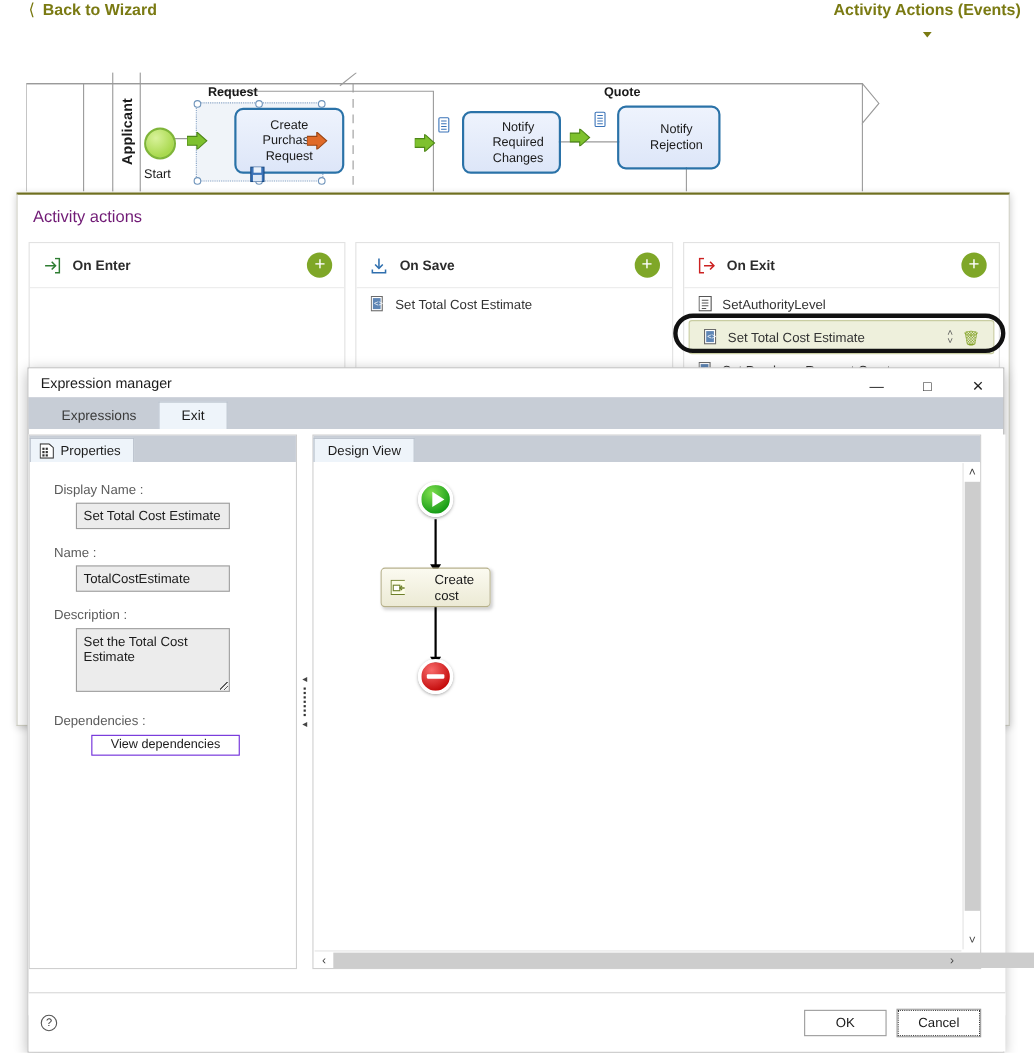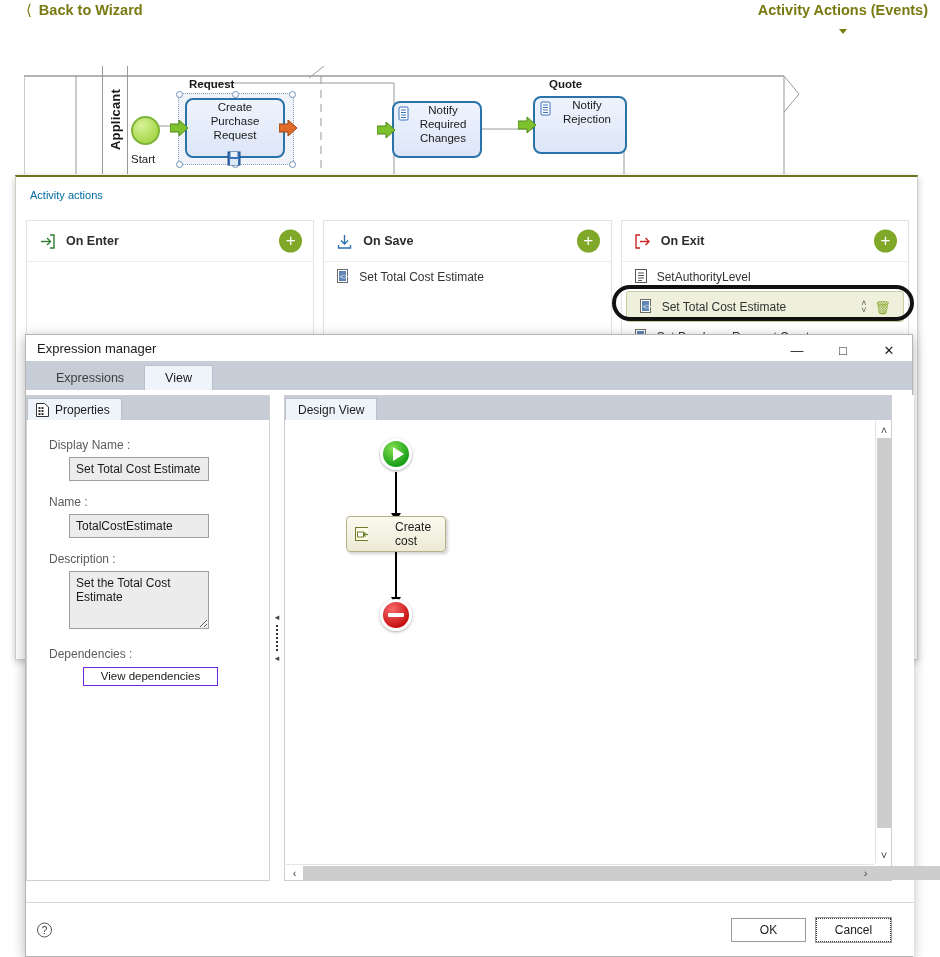--- a/index.html
+++ b/index.html
@@ -45,37 +45,37 @@
   }
   .start-ev {
     position: absolute; left: 131px; top: 118px; width: 29px; height: 29px; border-radius: 50%;
     background: radial-gradient(circle at 35% 30%, #d8f29a, #a9d94e 70%);
     border: 2px solid #7fb539;
   }
   .start-label { position: absolute; left: 131px; top: 155px; font-size: 11.5px; color: #1a1a1a; }
   .task {
     position: absolute; border: 2px solid #2a72a8; border-radius: 8px;
     background: linear-gradient(to bottom, #eef3fd, #dde6f8);
-    display: flex; align-items: flex-start; justify-content: center; text-align: center;
-    font-size: 11.5px; color: #1a1a1a; line-height: 14px;
+    display: flex; align-items: center; justify-content: center; text-align: center;
+    font-size: 11.5px; color: #1a1a1a; line-height: 14px; margin-left: 28px;
   }
   .task-sel {
     position: absolute; left: 178px; top: 93px; width: 114px; height: 72px;
     border: 1px dotted #8aa5c6; background: rgba(140,170,210,.13);
   }
   .handle { position: absolute; width: 7px; height: 7px; border: 1px solid #6f94bb; border-radius: 50%; background: #fff; }
   .lane-title { position: absolute; font-weight: bold; font-size: 11.5px; color: #1a1a1a; }
 
   
   .aa-panel {
     position: absolute; left: 15px; top: 175px; width: 903px; height: 485px;
     background: #ffffff; border: 1px solid #cfcfc4; border-top: 2px solid #6f6f20;
     box-shadow: 0 2px 7px rgba(0,0,0,.22);
   }
-  .aa-title { position: absolute; left: 14px; top: 12px; font-size: 11px; color: #0369a1; }
+  .aa-title { position: absolute; left: 14px; top: 12px; font-size: 15px; color: #701a75; }
   .aa-cols { position: absolute; left: 10px; top: 43px; width: 883px; height: 290px; display: flex; gap: 9px; }
   .aa-col { flex: 1; border: 1px solid #e2e2e2; background: #fff; position: relative; }
   .aa-col-head {
     height: 41px; border-bottom: 1px solid #ececec;
     display: flex; align-items: center; padding: 0 10px 0 13px; gap: 11px; position: relative;
   }
   .aa-col-head .ttl { font-weight: bold; font-size: 12.5px; color: #2c2c2c; }
   .plus-btn {
     position: absolute; right: 11px; top: 50%; transform: translateY(-50%);
     width: 23px; height: 23px; border-radius: 50%; background: #7fa728;
@@ -396,21 +396,21 @@
       <span>Expression manager</span>
       <div class="winbtns">
         <div class="winbtn">—</div>
         <div class="winbtn">□</div>
         <div class="winbtn">✕</div>
       </div>
     </div>
 
     <div class="dlg-tabs">
       <div class="dlg-tab">Expressions</div>
-      <div class="dlg-tab active">View</div>
+      <div class="dlg-tab active">Exit</div>
     </div>
 
     <div class="dlg-body">
       <div class="dlg-inner">
 
         <div class="props">
           <div class="props-tabstrip">
             <div class="props-tab">
               <svg width="13" height="14">
                 <path d="M0.5,0.5 L8.5,0.5 L12.5,4 L12.5,13.5 L0.5,13.5 Z" fill="#fff" stroke="#333"></path>

